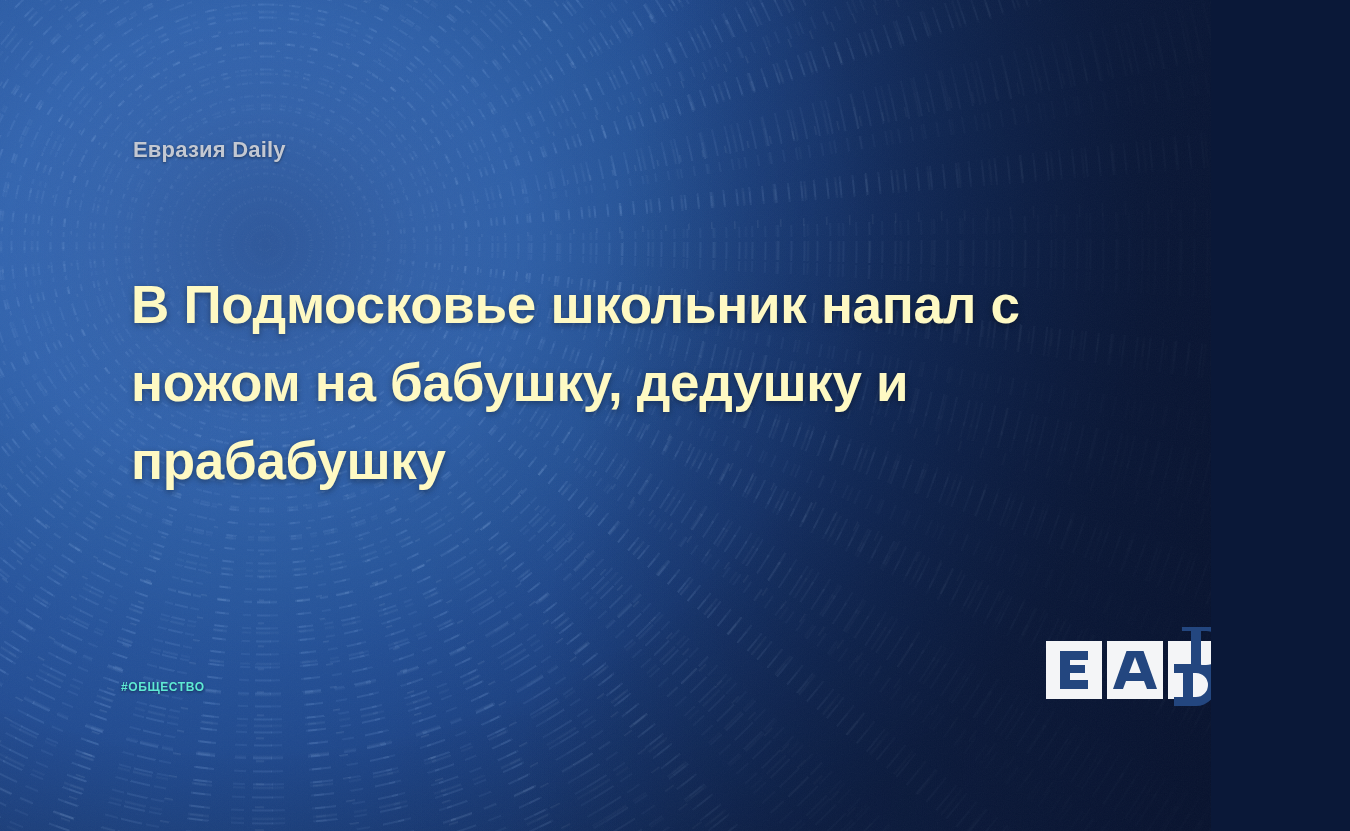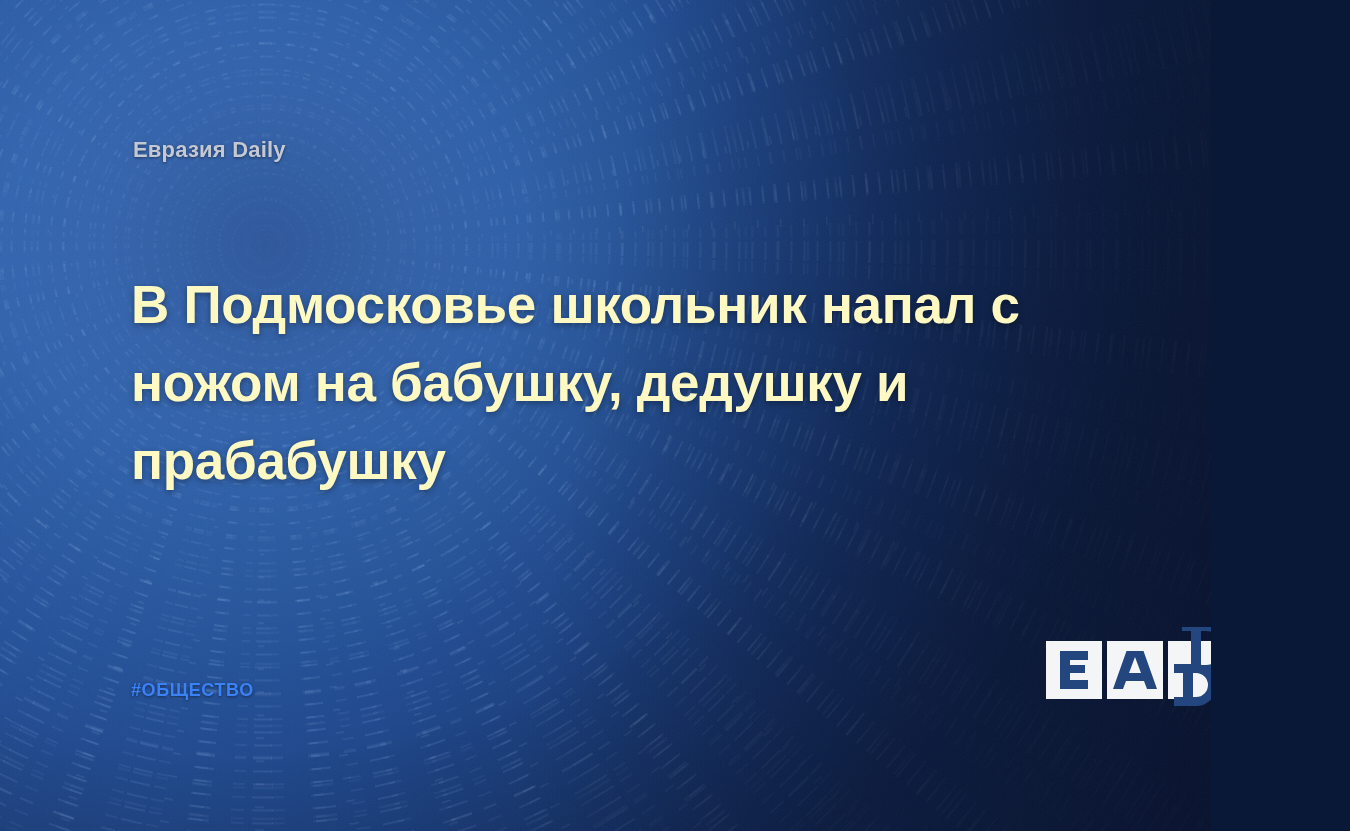--- a/index.html
+++ b/index.html
@@ -139,26 +139,26 @@
     font-size: 53px;
     line-height: 78px;
     font-weight: bold;
     color: #fef9c3;
     letter-spacing: -0.3px;
     text-shadow: 0 2px 6px rgba(0,0,0,0.35);
   }
 
   #tag {
     position: absolute;
-    left: 131px;
+    left: 121px;
     top: 680px;
-    font-size: 18px;
+    font-size: 12px;
     font-weight: bold;
     letter-spacing: 0.6px;
-    color: #3b82f6;
+    color: #5eead4;
     text-shadow: 0 1px 3px rgba(0,0,0,0.45);
     white-space: nowrap;
   }
 
   
   #logo {
     position: absolute;
     left: 1046px;
     top: 627px;
     width: 186px;

